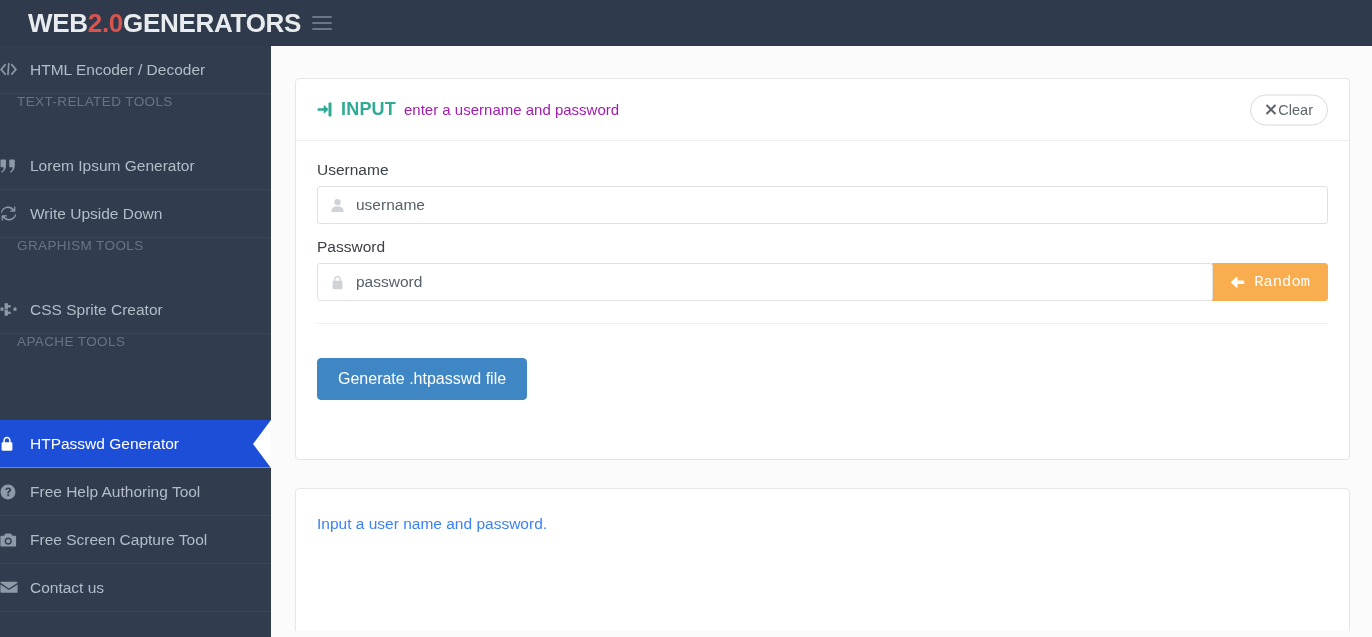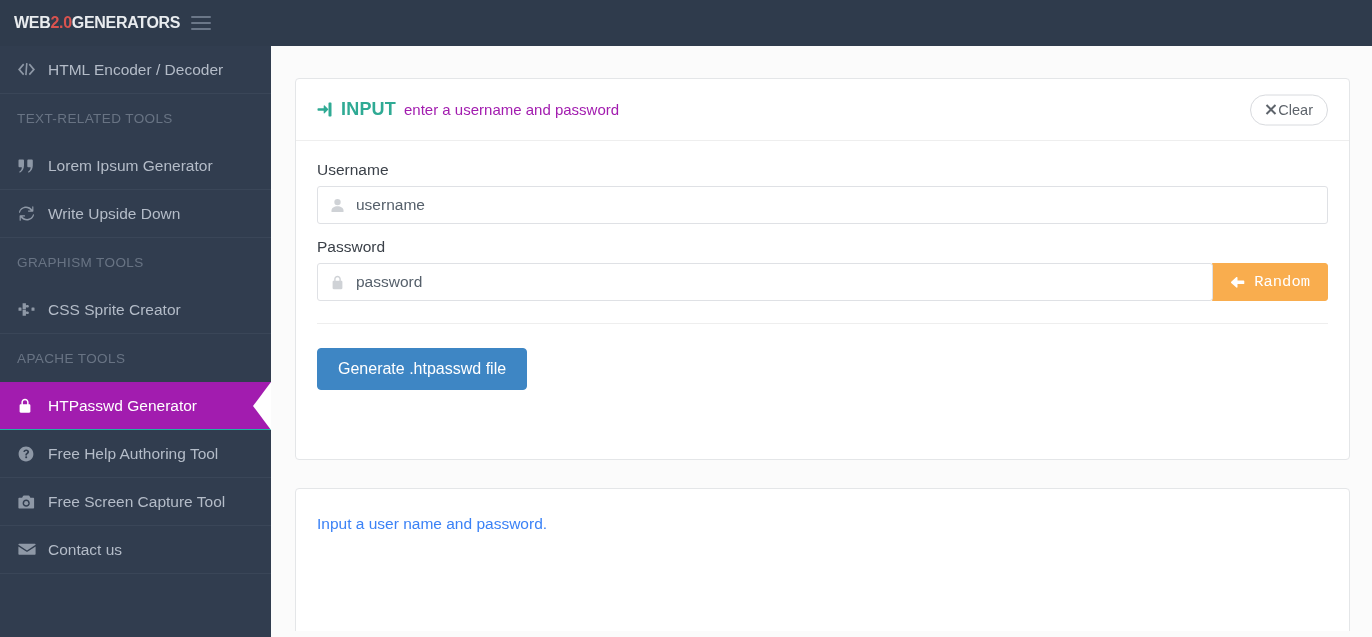--- a/index.html
+++ b/index.html
@@ -13,22 +13,22 @@
 
   
   #topbar {
     position: absolute; top: 0; left: 0;
     width: 1372px; height: 46px;
     background: #2f3b4c;
     display: flex; align-items: center;
     z-index: 30;
   }
   #logo {
-    margin-left: 14px;
-    font-size: 16px; font-weight: 700;
+    margin-left: 28px;
+    font-size: 26px; font-weight: 700;
     letter-spacing: -0.3px;
     color: #e9ecef;
     line-height: 1;
     user-select: none;
   }
   #logo .accent { color: #d9534f; }
   #hamburger {
     margin-left: 11px;
     width: 20px; height: 18px;
     display: flex; flex-direction: column; justify-content: space-between;
@@ -42,51 +42,51 @@
     position: absolute; top: 46px; left: 0;
     width: 271px; height: 591px;
     background: #313d4f;
     overflow: hidden;
     z-index: 20;
   }
   .nav-item {
     position: relative;
     height: 48px;
     display: flex; align-items: center;
-    padding-left: 18px;
     border-bottom: 1px solid #3a4658;
     color: #b4bcc8;
     font-size: 15.5px;
     cursor: pointer;
     white-space: nowrap;
   }
   .nav-item .nav-icon {
     width: 30px; flex: 0 0 30px;
     display: flex; align-items: center; justify-content: flex-start;
     color: #8e98a6;
     font-size: 15px;
   }
   .nav-item .nav-icon svg { display: block; fill: currentColor; }
   .nav-item.active {
-    background: #a21caf;
+    background: #1d4ed8;
     color: #ffffff;
     border-bottom-color: #1fb5a3;
+    margin-top: 38px;
   }
   .nav-item.active .nav-icon { color: #ffffff; }
   .nav-item.active::after {
     content: "";
     position: absolute; right: 0; top: 0;
     width: 0; height: 0;
     border-top: 24px solid transparent;
     border-bottom: 24px solid transparent;
     border-right: 18px solid #ffffff;
   }
   .nav-header {
     height: 48px;
-    display: flex; align-items: center;
+    display: flex; 
     padding-left: 17px;
     color: #78839380;
     color: rgba(150,160,175,0.55);
     font-size: 13.5px;
     letter-spacing: 0.4px;
     text-transform: uppercase;
     user-select: none;
   }
   .nav-header.cut { height: 34px; align-items: flex-end; }
 
@@ -175,21 +175,21 @@
     border: 1px solid #f9ad4e;
     border-radius: 0 3px 3px 0;
     color: #ffffff; font-size: 15.5px; font-family: Liberation Mono, monospace;
     cursor: pointer;
   }
   #random-btn svg { fill: #ffffff; display: block; }
 
   .divider { height: 1px; background: #eeeeee; margin: 22px 0 0 0; }
 
   #generate-btn {
-    margin-top: 24px;
+    margin-top: 34px;
     height: 42px; padding: 0 20px;
     background: #3e86c4;
     border: 1px solid #3e86c4;
     border-radius: 4px;
     color: #ffffff; font-size: 16px; font-family: inherit;
     cursor: pointer;
   }
 
   #output-body { padding: 26px 21px; font-size: 15.5px; color: #3b82f6; }
 </style>

